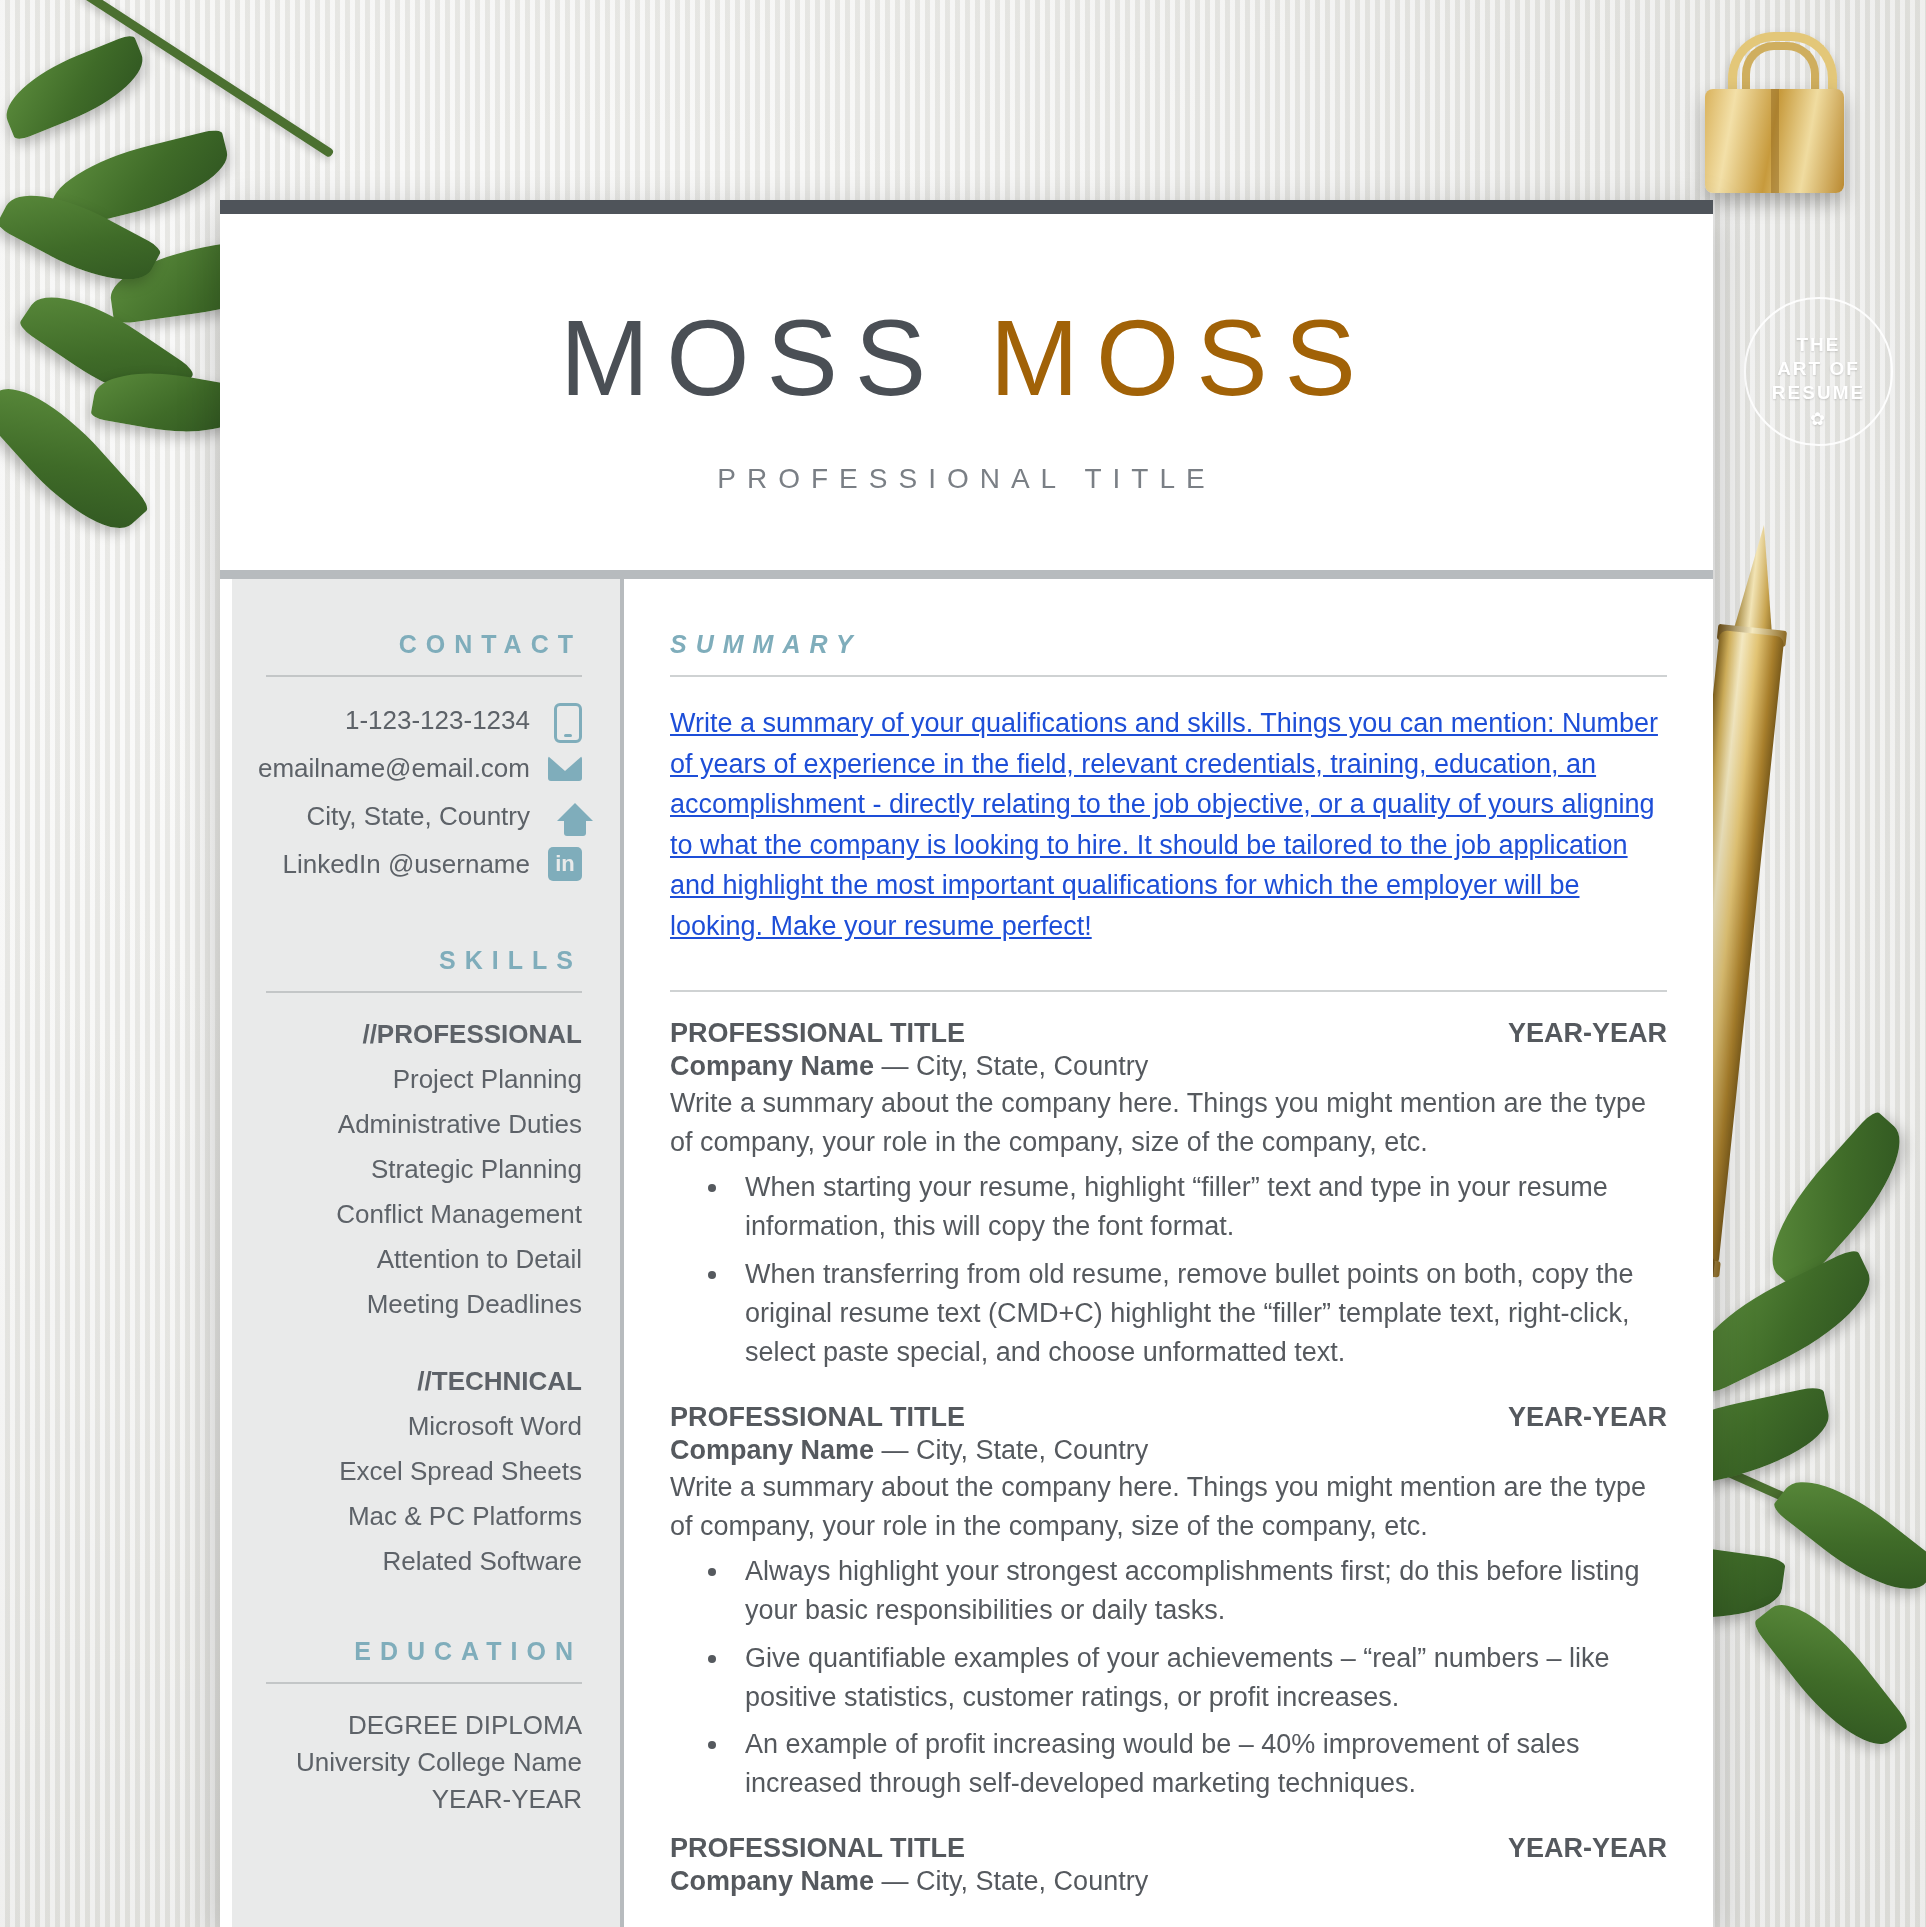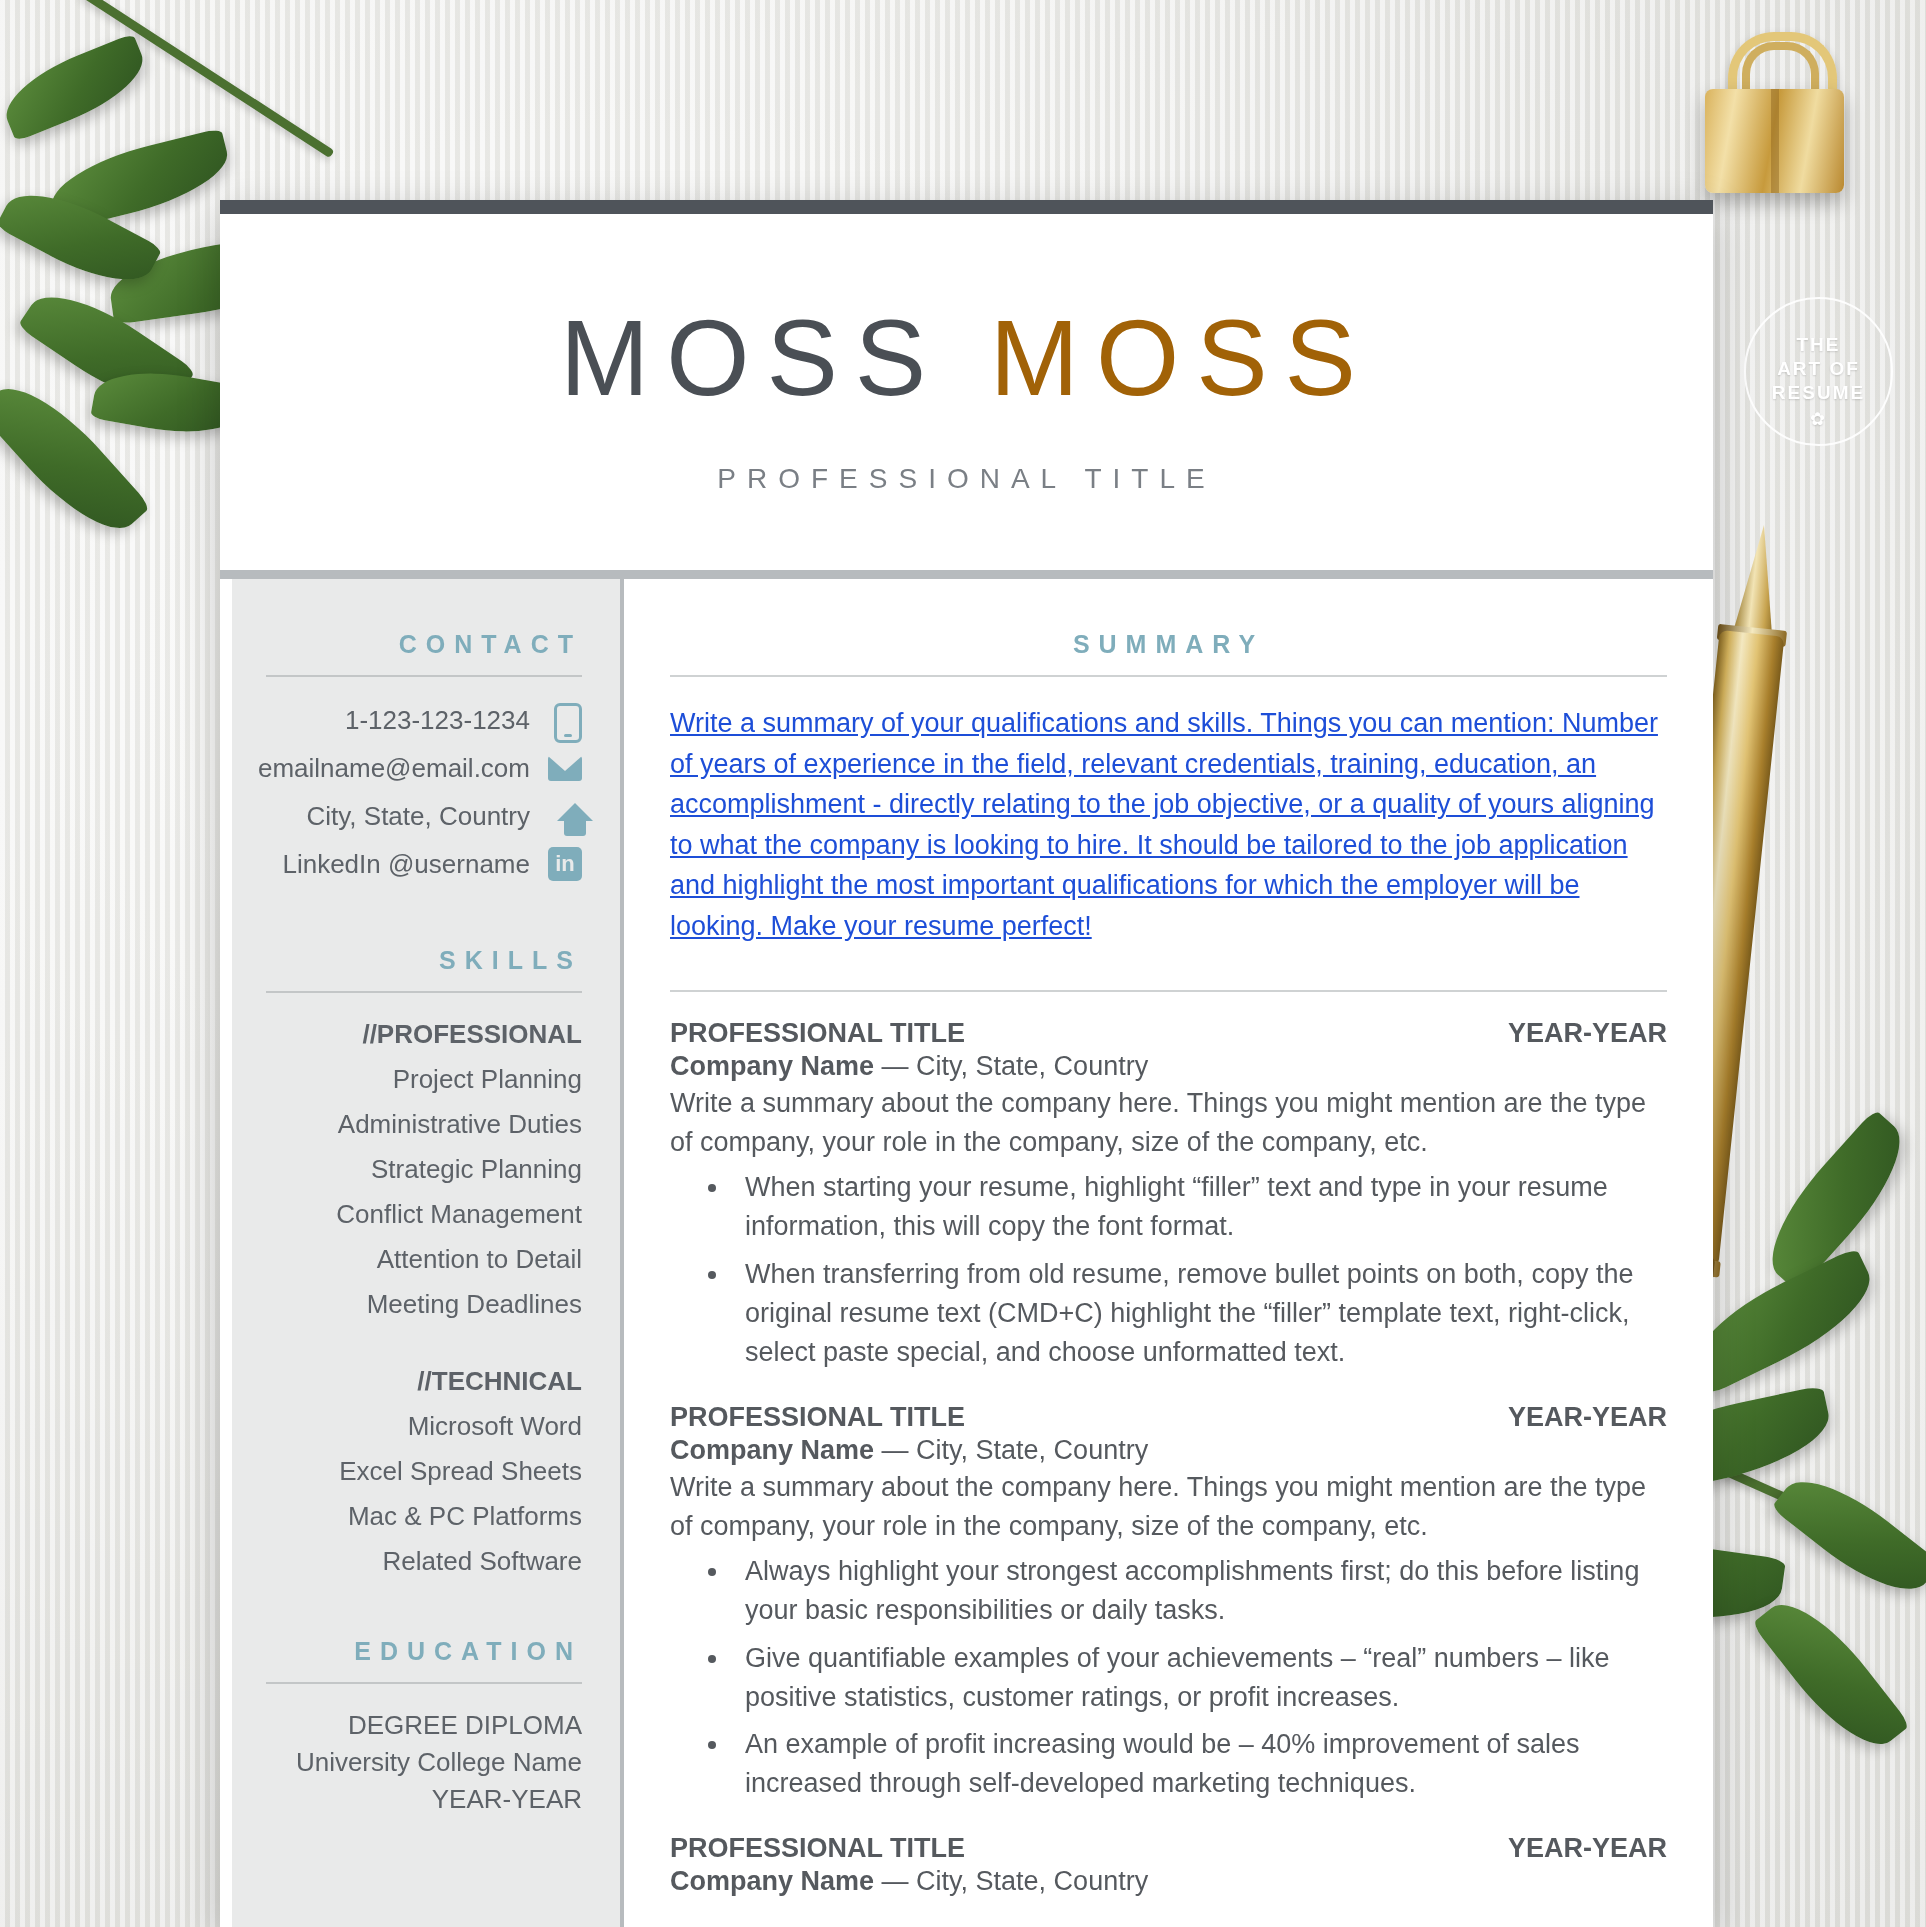--- a/index.html
+++ b/index.html
@@ -172,21 +172,21 @@
   }
 
   .sec-head {
     color: #7fadbb;
     font-size: 25px;
     letter-spacing: 9px;
     font-weight: 700;
     text-align: right;
     margin: 0;
   }
-  .sec-head.left-align { text-align: center; }
+  .sec-head.left-align { text-align: left; font-style: italic; }
   .sec-rule {
     height: 2px;
     background: #c3c6c7;
     margin: 16px 0 26px 0;
   }
   .right-col .sec-rule { background: #cfd2d3; }
 
   
   .contact-row {
     display: flex;

